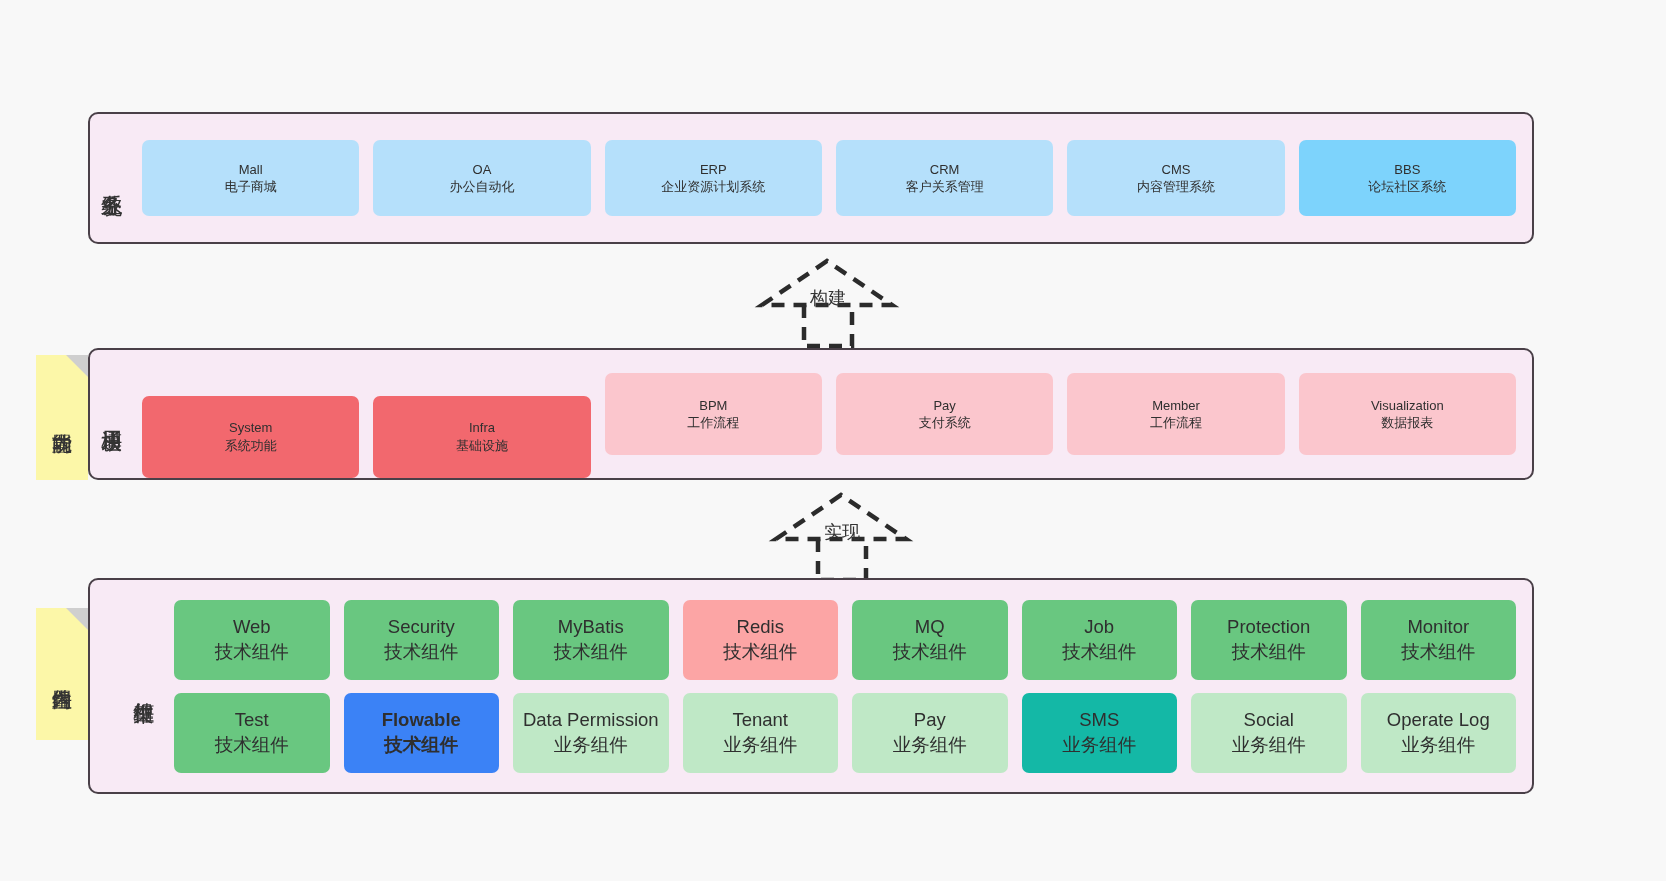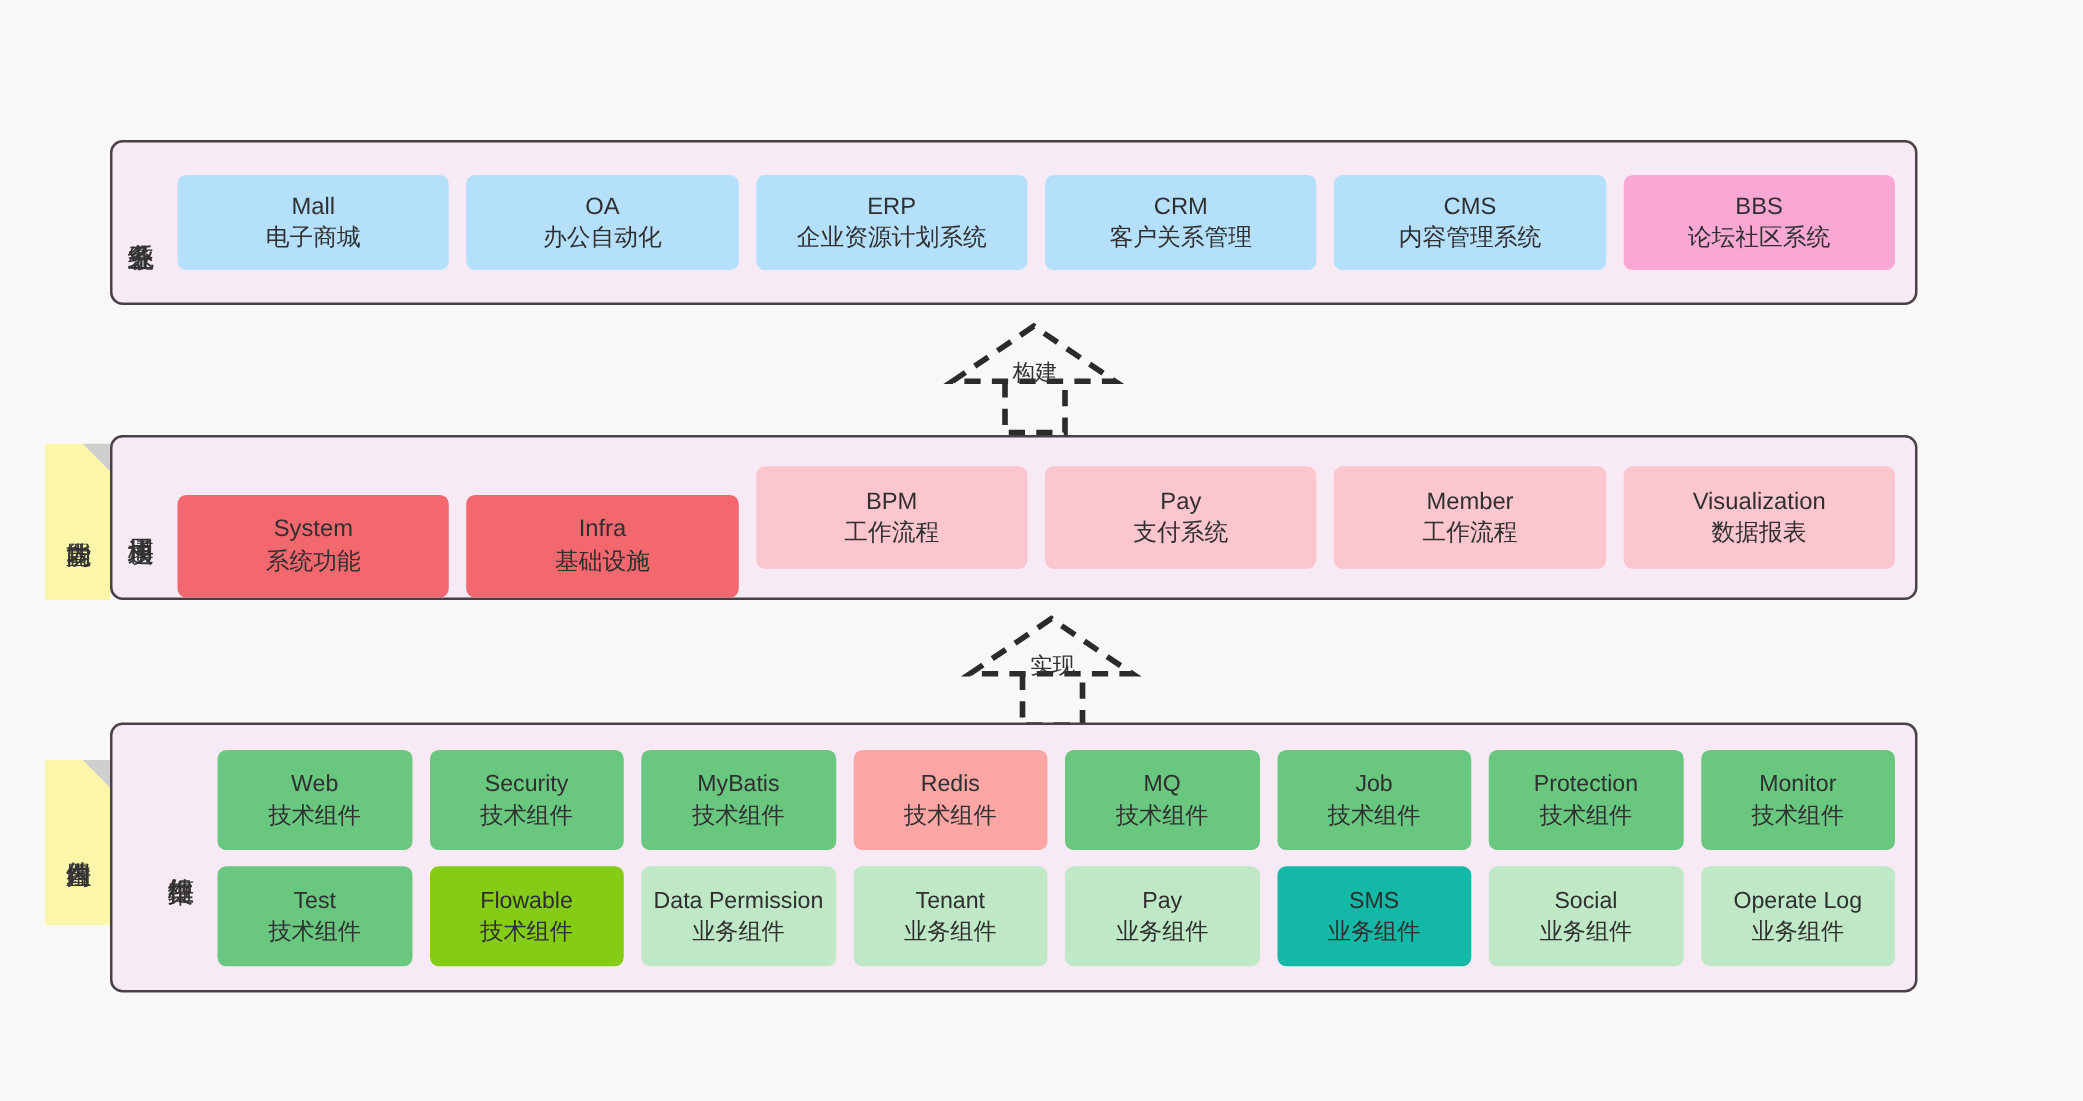--- a/index.html
+++ b/index.html
@@ -52,21 +52,21 @@
 
   
   .node{
     flex:1 1 0;
     border-radius:7px;
     display:flex;
     flex-direction:column;
     align-items:center;
     justify-content:center;
     text-align:center;
-    font-size:19px;
+    font-size:13px;
     line-height:1.32;
     color:#2f2f2f;
     box-sizing:border-box;
     padding:4px 6px;
     user-select:none;
   }
   .node .n-name{display:block;}
   .node .n-sub{display:block;}
 
   .biz-layer .node{height:76px;background:#b5e0fb;}
@@ -137,21 +137,21 @@
         <span class="n-sub">企业资源计划系统</span>
       </div>
       <div class="node c-blue" style="background: rgb(181, 224, 251);">
         <span class="n-name">CRM</span>
         <span class="n-sub">客户关系管理</span>
       </div>
       <div class="node c-blue" style="background: rgb(181, 224, 251);">
         <span class="n-name">CMS</span>
         <span class="n-sub">内容管理系统</span>
       </div>
-      <div class="node c-blue" style="background: #f9a8d4;">
+      <div class="node c-blue" style="background: #7dd3fc;">
         <span class="n-name">BBS</span>
         <span class="n-sub">论坛社区系统</span>
       </div>
 
     </div>
   </div>
 
   <div class="conn" style="left:752px;top:258px;width:160px;height:90px;">
     <svg width="160" height="90" viewBox="0 0 160 90">
 
@@ -249,21 +249,21 @@
           <span class="n-name">Monitor</span>
           <span class="n-sub">技术组件</span>
         </div>
       </div>
 
       <div class="row">
         <div class="node c-green" style="background: rgb(105, 199, 128);">
           <span class="n-name">Test</span>
           <span class="n-sub">技术组件</span>
         </div>
-        <div class="node c-green" style="background: #84cc16;">
+        <div class="node c-green" style="background: #3b82f6; font-weight: bold;">
           <span class="n-name">Flowable</span>
           <span class="n-sub">技术组件</span>
         </div>
         <div class="node c-lightgreen" style="background: rgb(191, 232, 198);">
           <span class="n-name">Data Permission</span>
           <span class="n-sub">业务组件</span>
         </div>
         <div class="node c-lightgreen" style="background: rgb(191, 232, 198);">
           <span class="n-name">Tenant</span>
           <span class="n-sub">业务组件</span>

